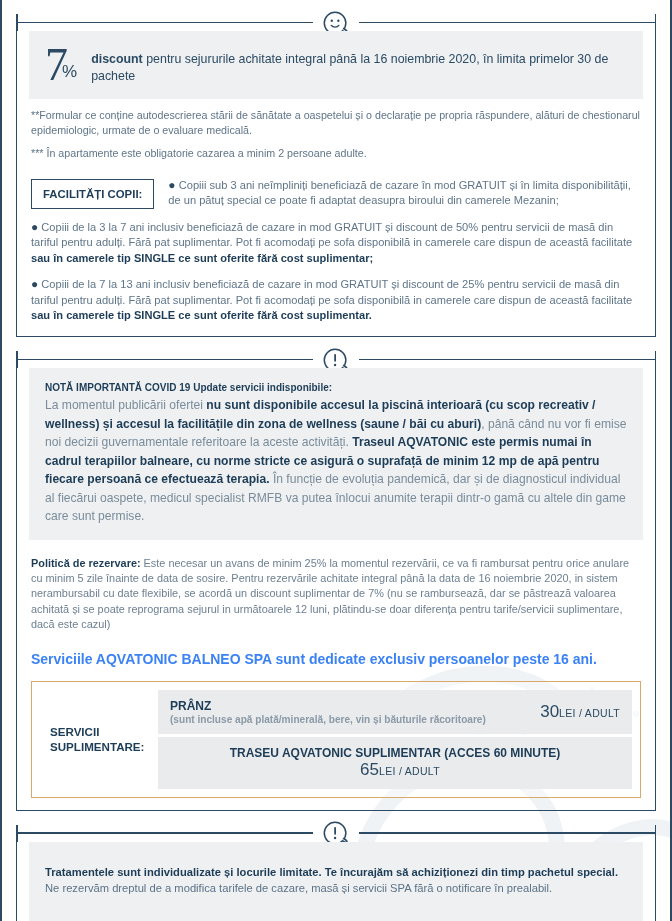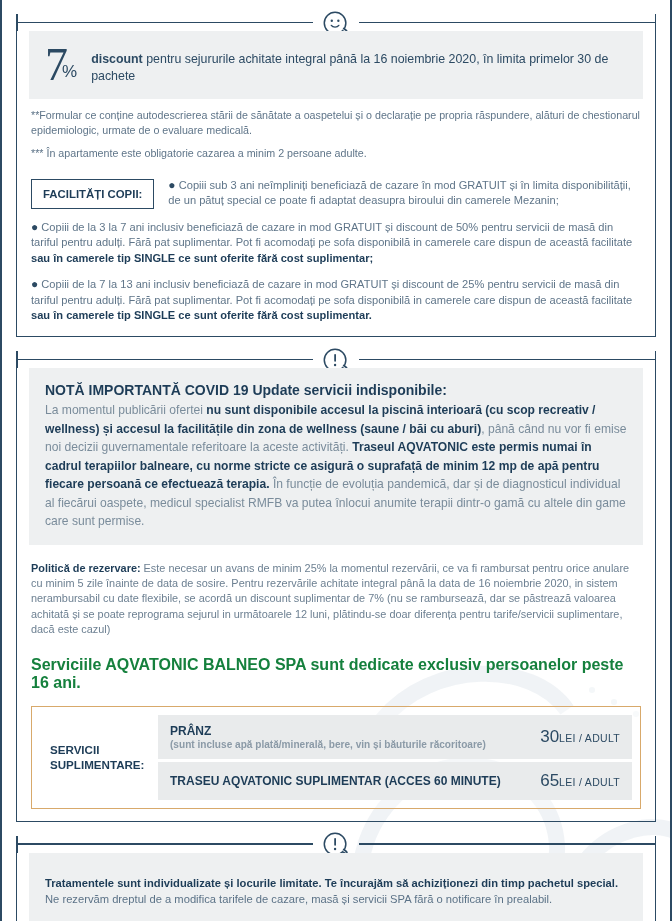--- a/index.html
+++ b/index.html
@@ -73,43 +73,43 @@
     border:1.5px solid #2c4a63; padding:8px 11px;
     font-size:11.4px; font-weight:bold; color:#1d3c57; white-space:nowrap;
     flex:0 0 auto;
   }
   .fac-text{ font-size:11.1px; line-height:15.5px; color:#5f7589; padding-top:3px;}
   .bullet-p{ font-size:11.1px; line-height:15.6px; color:#5f7589; margin:11px 2px 0 2px;}
   .bullet-p b{ color:#1d3c57; font-weight:bold; }
   .dot{ color:#2c4a63; font-size:12px; }
 
   
-  .covid-title{ font-size:14px; font-weight:bold; color:#1d3c57; margin-bottom:3px;}
+  .covid-title{ font-size:10px; font-weight:bold; color:#1d3c57; margin-bottom:3px;}
   .covid-body{ font-size:12.1px; line-height:18.5px; color:#7a8c9b; }
   .covid-body b{ color:#1d3c57; font-weight:bold; }
 
   
   .policy{ font-size:10.9px; line-height:15.4px; color:#6d8092; margin:16px 2px 0 2px;}
   .policy b{ color:#1d3c57; font-weight:bold; }
-  .spa-line{ font-size:16px; font-weight:bold; color:#15803d; margin:18px 2px 0 2px;}
+  .spa-line{ font-size:14px; font-weight:bold; color:#3b82f6; margin:18px 2px 0 2px;}
 
   
   .svc-box{
     border:1.5px solid #d8a96b; margin:14px 2px 0 2px;
     display:flex; align-items:stretch; padding:8px; box-sizing:border-box;
     position:relative; background:rgba(255,255,255,.35);
   }
   .svc-label{
     flex:0 0 118px; display:flex; align-items:center;
     font-size:11.6px; font-weight:bold; color:#1d3c57; line-height:15px;
     padding-left:10px; box-sizing:border-box;
   }
   .svc-rows{ flex:1 1 auto; }
   .svc-row{ background:#e9ebec; display:flex; align-items:center; padding:9px 12px; box-sizing:border-box;}
-  .svc-row + .svc-row{ margin-top:3px; }
+  .svc-row + .svc-row{ margin-top:3px;flex-direction:column; }
   .svc-main{ flex:1 1 auto; }
   .svc-t1{ font-size:12px; font-weight:bold; color:#1d3c57; }
   .svc-t2{ font-size:10.1px; color:#8b9aa7; margin-top:1px;font-weight:bold;}
   .svc-price{ flex:0 0 auto; white-space:nowrap; color:#2c4a63; padding-left:10px;}
   .svc-price .v{ font-size:17px; }
   .svc-price .u{ font-size:10.5px; letter-spacing:.3px;}
 
   
   .warn-body{ font-size:11.2px; line-height:16px; color:#3f5a72; }
   .warn-body .l1{ font-weight:bold; color:#1d3c57;}

